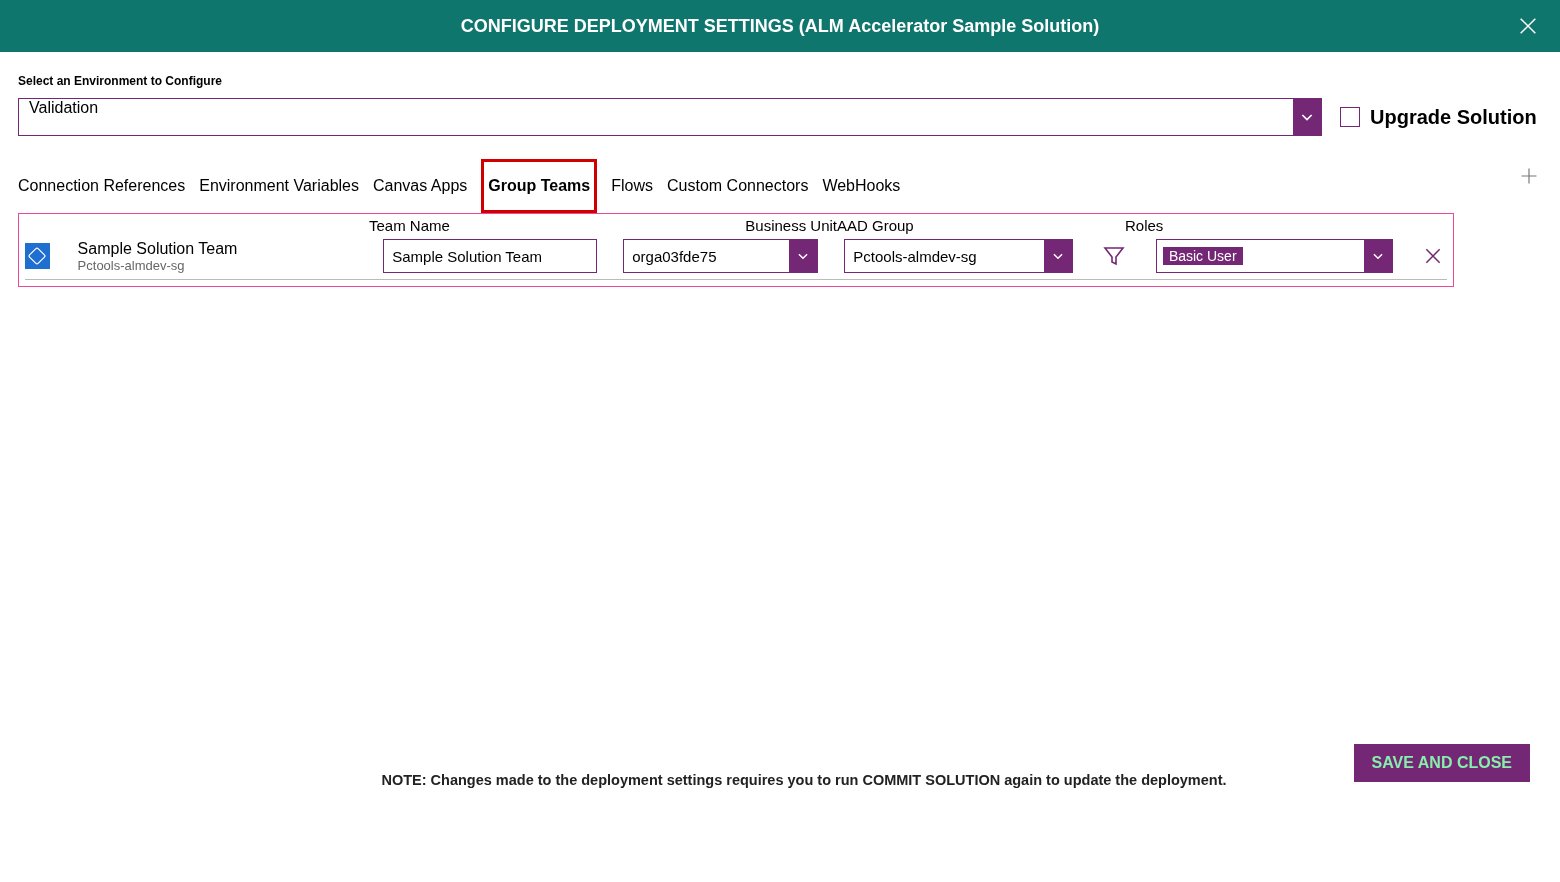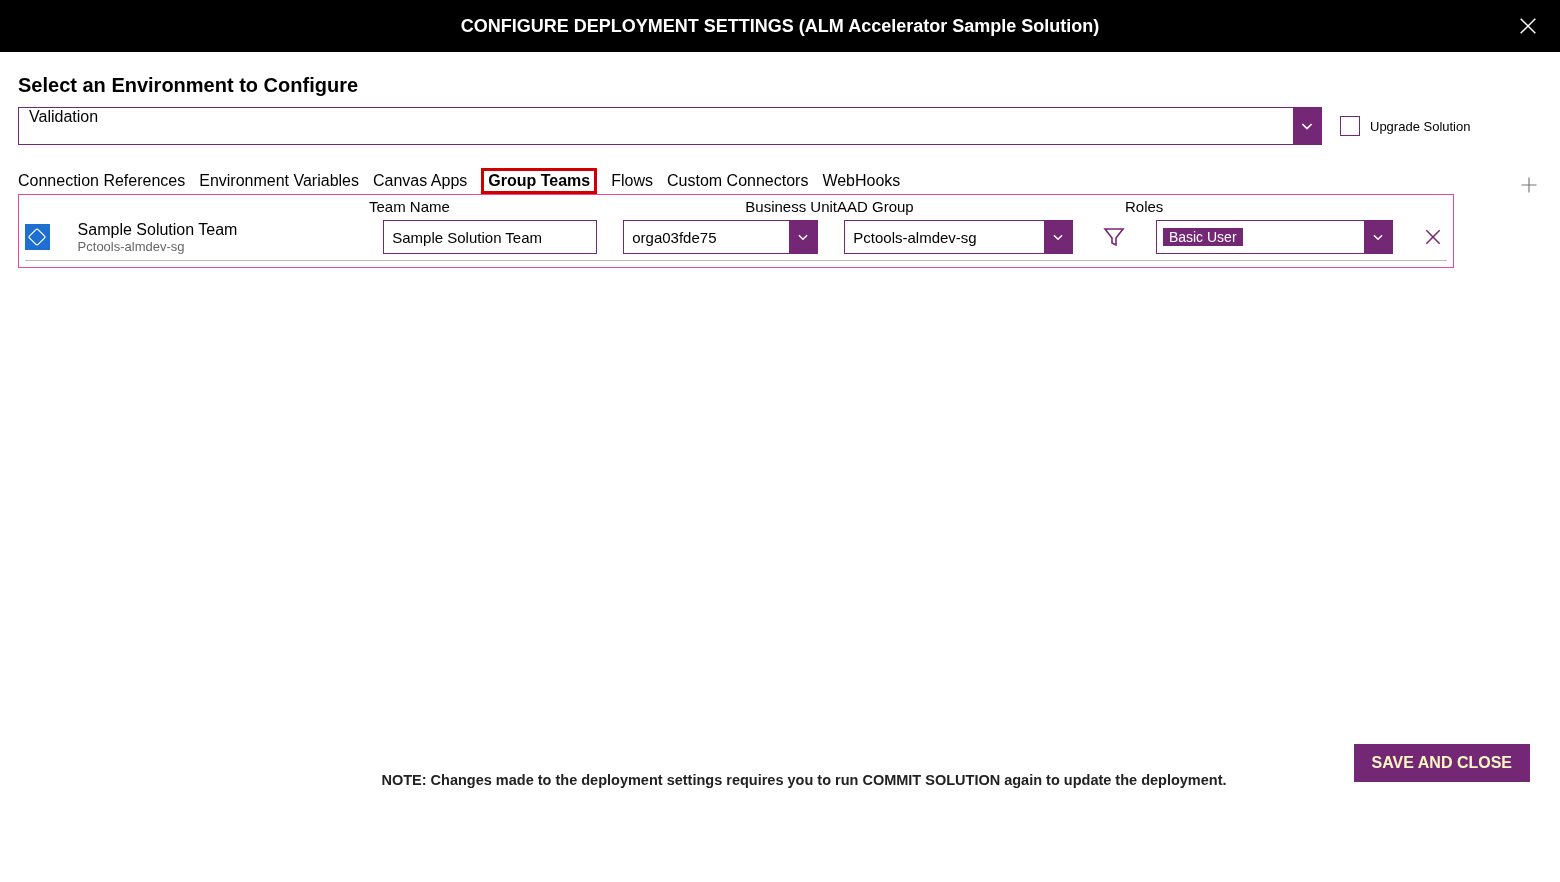--- a/index.html
+++ b/index.html
@@ -5,21 +5,21 @@
   * { box-sizing: border-box; margin: 0; padding: 0; }
   body {
     font-family: "Segoe UI", Arial, sans-serif;
     width: 1560px;
     height: 882px;
     background: #ffffff;
     overflow: hidden;
     position: relative;
   }
   .header {
-    background: #000000;
+    background: #0f766e;
     height: 52px;
     color: #ffffff;
     display: flex;
     align-items: center;
     justify-content: center;
     position: relative;
   }
   .header-title {
     font-size: 18px;
     font-weight: 600;
@@ -34,21 +34,21 @@
     width: 28px;
     height: 28px;
     display: flex;
     align-items: center;
     justify-content: center;
   }
   .content {
     padding: 22px 18px 0 18px;
   }
   .env-label {
-    font-size: 20px;
+    font-size: 12px;
     font-weight: 600;
     margin-bottom: 10px;
     color: #000;
   }
   .env-row {
     display: flex;
     align-items: center;
     gap: 18px;
   }
   .select-wrap {
@@ -86,37 +86,38 @@
     gap: 10px;
   }
   .checkbox {
     width: 20px;
     height: 20px;
     border: 1.5px solid #742774;
     background: #fff;
     cursor: pointer;
   }
   .checkbox-label {
-    font-size: 13px;
+    font-size: 20px;
     color: #000;
+    font-weight: bold;
   }
   .tabs {
     margin-top: 23px;
     display: flex;
     gap: 14px;
     font-size: 16px;
     font-weight: 500;
     color: #000;
     align-items: center;
     position: relative;
   }
   .tab { cursor: pointer; padding: 4px 0; }
   .tab-active {
     border: 3px solid #d00000;
-    padding: 1px 4px;
+    padding: 15px 4px;
     font-weight: 700;
     cursor: pointer;
   }
   .add-btn {
     position: absolute;
     right: 0;
     top: 4px;
     width: 26px;
     height: 26px;
     color: #777;
@@ -208,21 +209,21 @@
     font-size: 14.5px;
     font-weight: 600;
     color: #222;
     padding-left: 48px;
   }
   .save-btn {
     position: absolute;
     right: 30px;
     bottom: 100px;
     background: #742774;
-    color: #fef9c3;
+    color: #86efac;
     font-weight: 700;
     font-size: 16px;
     padding: 10px 18px;
     border: none;
     cursor: pointer;
   }
 </style>
 </head>
 <body>
 

